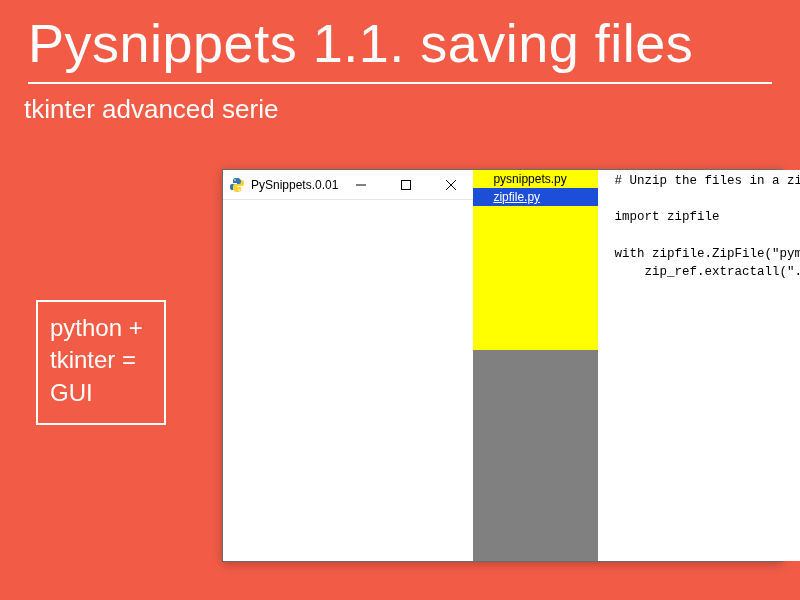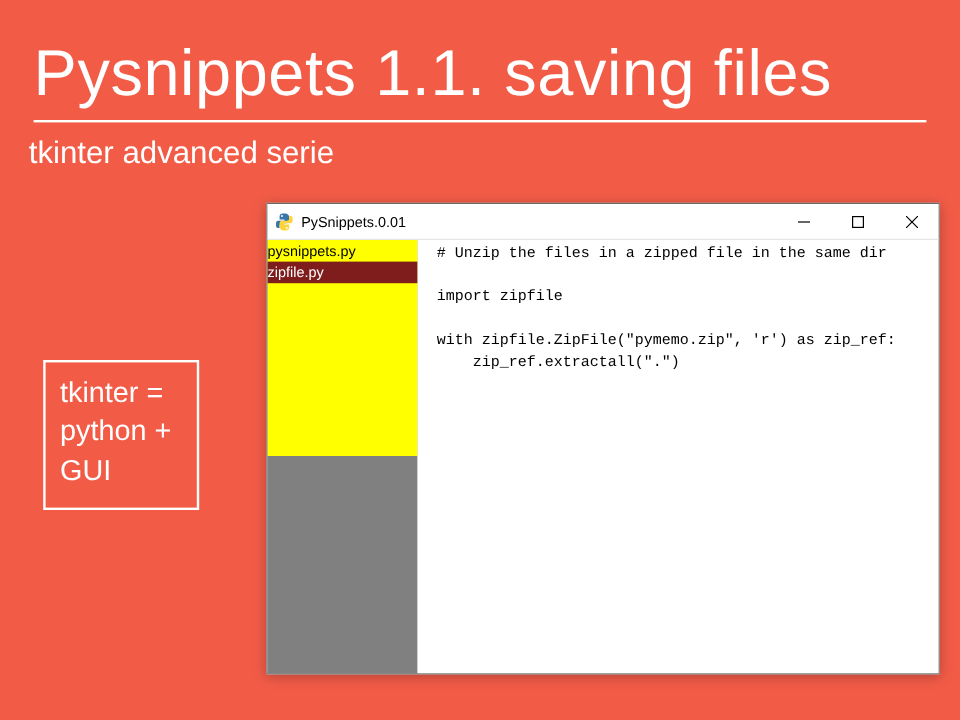--- a/index.html
+++ b/index.html
@@ -8,21 +8,21 @@
     height: 600px;
     background: #f25c47;
     font-family: "Segoe UI", "Helvetica Neue", Arial, sans-serif;
     position: relative;
     overflow: hidden;
   }
   .page-title {
     color: #fff;
     font-size: 54px;
     font-weight: 300;
-    padding: 30px 0 0 28px;
+    padding: 12px 0 0 28px;
     letter-spacing: 0.5px;
   }
   .title-underline {
     border: none;
     border-top: 2px solid #fff;
     margin: 8px 28px 0 28px;
   }
   .subtitle {
     color: #fff;
     font-size: 26px;
@@ -44,21 +44,21 @@
   .app-window {
     position: absolute;
     left: 222px;
     top: 169px;
     width: 561px;
     height: 393px;
     background: #fff;
     border: 1px solid #6b6b6b;
     box-shadow: 0 2px 10px rgba(0,0,0,0.25);
     display: flex;
-    flex-direction: column;
+    flex-direction: row;
   }
   .titlebar {
     height: 30px;
     background: #fff;
     display: flex;
     align-items: center;
     font-family: "Segoe UI", Tahoma, sans-serif;
     font-size: 12px;
     color: #000;
     padding-left: 6px;
@@ -97,28 +97,29 @@
     flex-direction: column;
   }
   .file-list {
     background: #ffff00;
     font-family: Tahoma, "Segoe UI", sans-serif;
     font-size: 12px;
     color: #000;
     height: 180px;
   }
   .file-item {
-    padding: 1px 0;
+    padding: 1px 20px;
     line-height: 16px;
     white-space: nowrap;
     overflow: hidden;
   }
   .file-item.selected {
-    background: #7f1d1d;
+    background: #1d4ed8;
     color: #fff;
+    text-decoration: underline;
   }
   .editor {
     flex: 1;
     background: #fff;
     font-family: "Courier New", Consolas, monospace;
     font-size: 12.5px;
     color: #000;
     padding: 2px 16px;
     white-space: pre;
     overflow: hidden;
@@ -126,22 +127,22 @@
   }
 </style>
 </head>
 <body>
 
 <h1 class="page-title">Pysnippets 1.1. saving files</h1>
 <hr class="title-underline">
 <div class="subtitle">tkinter advanced serie</div>
 
 <div class="side-box">
+  <div>python +</div>
   <div>tkinter =</div>
-  <div>python +</div>
   <div>GUI</div>
 </div>
 
 <div class="app-window">
   <div class="titlebar">
     <span class="app-icon">
       <svg width="14" height="16" viewBox="0 0 14 16">
         <path d="M6 1 C3 1 3 3 3 4 L3 6 L7 6 L7 7 L2 7 C0 7 0 9 0 10 C0 11 0 13 2 13 L3 13 L3 11 C3 9 5 9 6 9 L9 9 C11 9 11 7 11 6 L11 4 C11 2 9 1 8 1 Z" fill="#3776ab"></path>
         <circle cx="5" cy="3" r="0.8" fill="#fff"></circle>
         <path d="M8 15 C11 15 11 13 11 12 L11 10 L7 10 L7 9 L12 9 C14 9 14 7 14 6 C14 5 14 3 12 3 L11 3 L11 5 C11 7 9 7 8 7 L5 7 C3 7 3 9 3 10 L3 12 C3 14 5 15 6 15 Z" fill="#ffd43b"></path>

